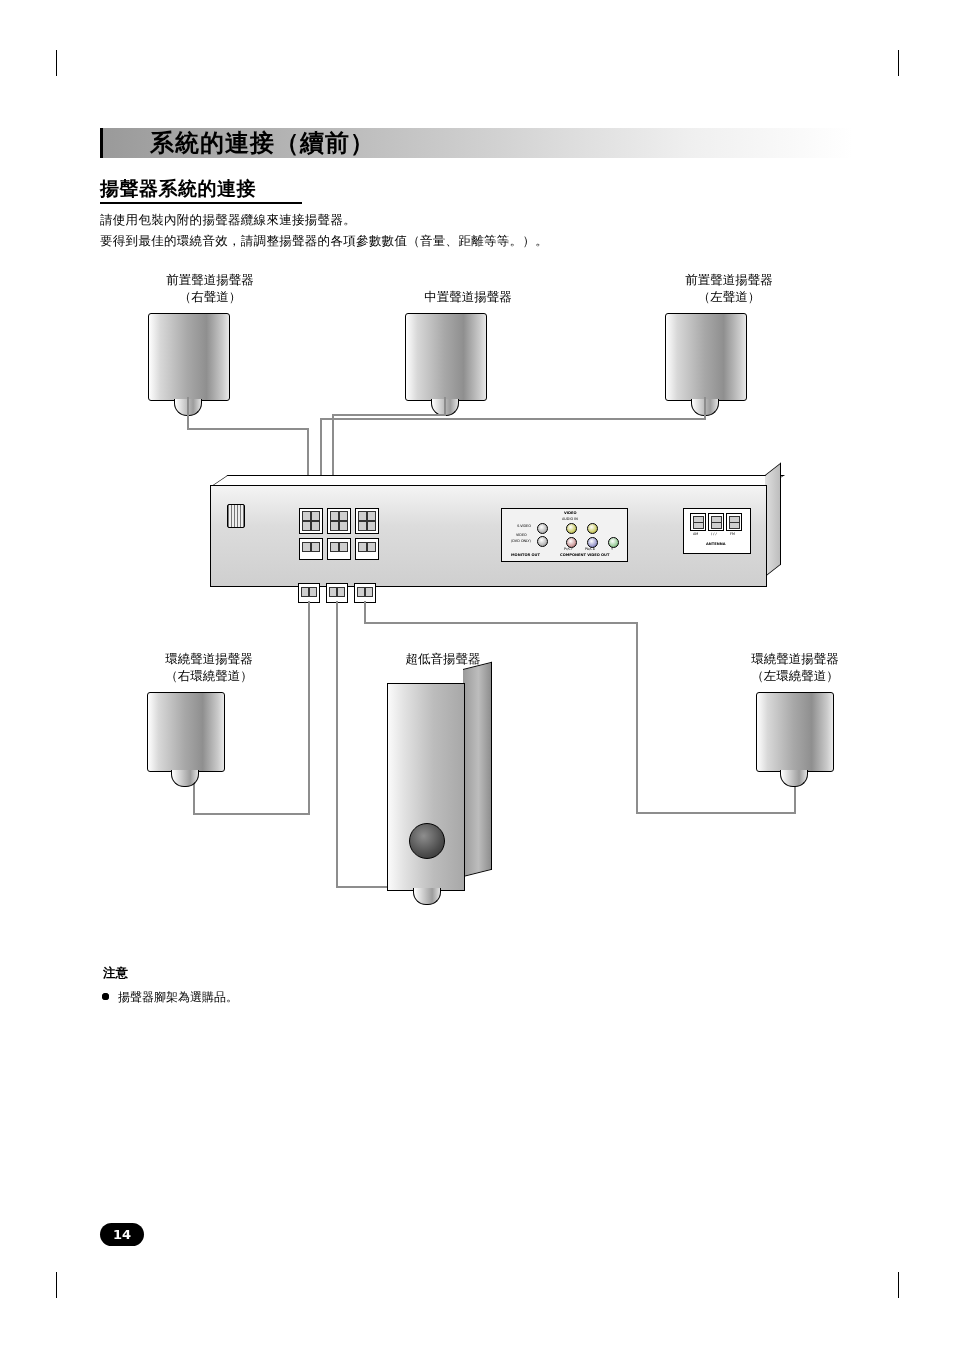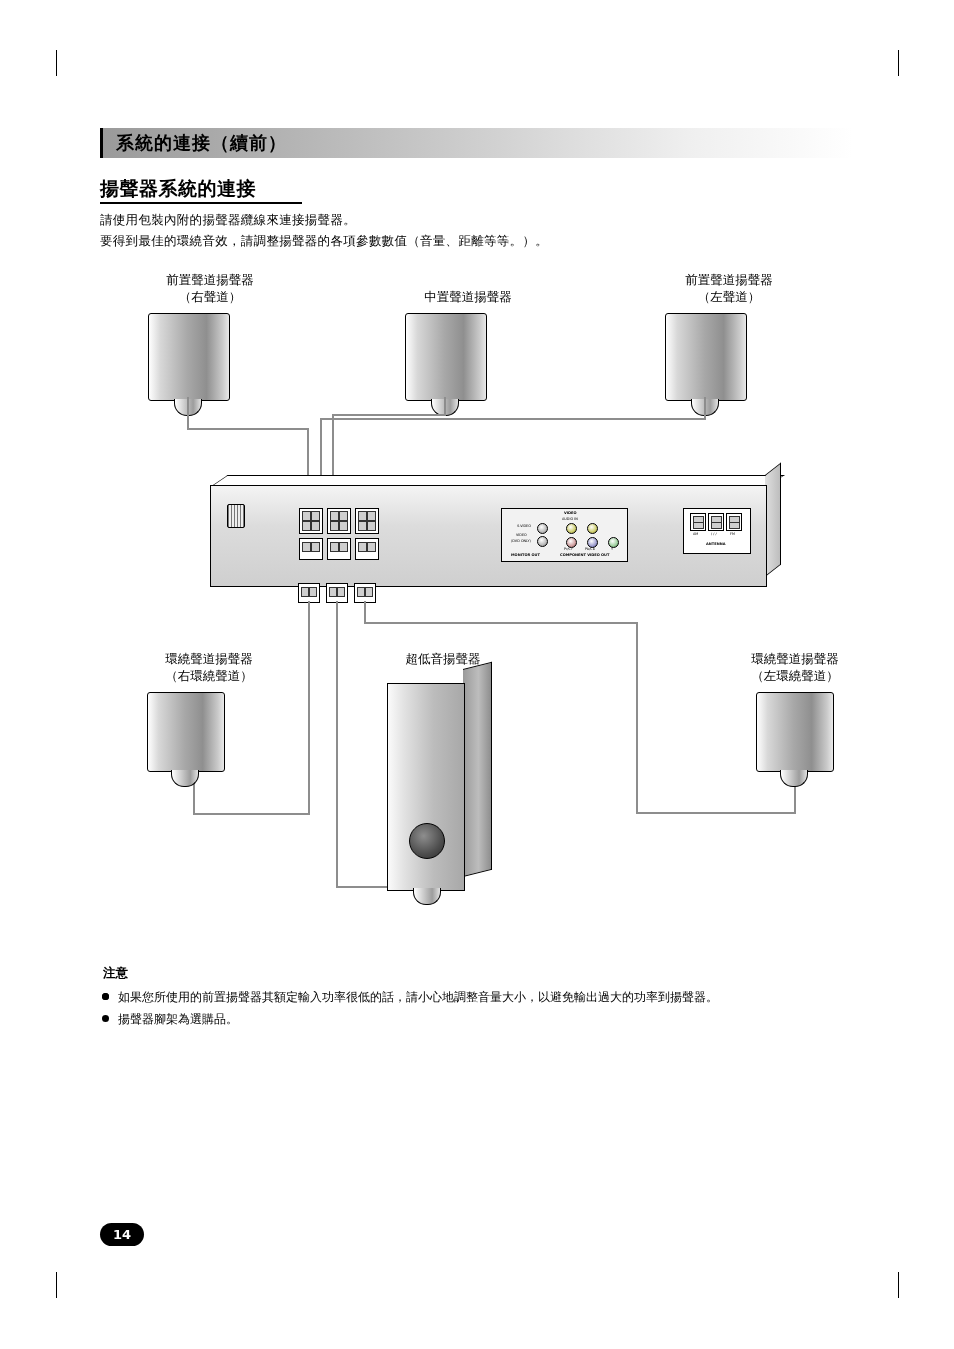--- a/index.html
+++ b/index.html
@@ -12,21 +12,21 @@
   .crop{position:absolute;background:#000;}
   .crop.v{width:1px;height:26px;}
 
   
   .header-bar{
     position:absolute;left:100px;top:128px;width:750px;height:30px;
     background:linear-gradient(to right,#9a9a9a 0%,#c9c9c9 45%,#efefef 78%,#ffffff 100%);
     border-left:3px solid #000;
     display:flex;align-items:center;
   }
-  .header-bar .t{font-size:18px;font-weight:bold;padding-left:13px;letter-spacing:1px;}
+  .header-bar .t{font-size:24px;font-weight:bold;padding-left:13px;letter-spacing:1px;margin-left:34px;}
 
   .sec-title{position:absolute;left:100px;top:176px;font-size:19px;font-weight:bold;letter-spacing:.5px;}
   .sec-underline{position:absolute;left:100px;top:202px;width:202px;height:2px;background:#000;}
 
   .para{position:absolute;font-size:12.5px;letter-spacing:.3px;}
   .p1{left:100px;top:212px;}
   .p2{left:100px;top:233px;}
 
   
   .diagram{position:absolute;left:100px;top:265px;width:754px;height:660px;}
@@ -307,21 +307,17 @@
   </div>
 </div>
 
 <div class="notes">
   <h4>注意</h4>
   <div class="note">
     <span class="bul"></span>
   </div>
   <div class="note">
     <span class="bul"></span>
-    <span>如果您所使用的前置揚聲器其額定輸入功率很低的話，請小心地調整音量大小，以避免輸出過大的功率到揚聲器。</span>
-  </div>
-  <div class="note">
-    <span class="bul"></span>
     <span>揚聲器腳架為選購品。</span>
   </div>
 </div>
 
 <div class="pagenum">14</div>
 
 </body></html>

